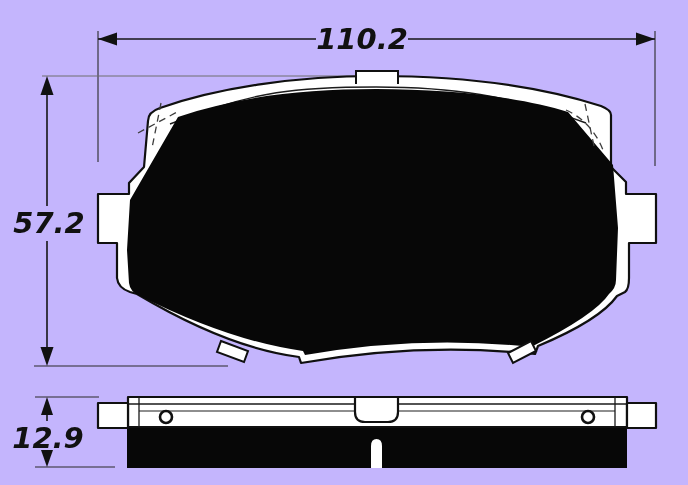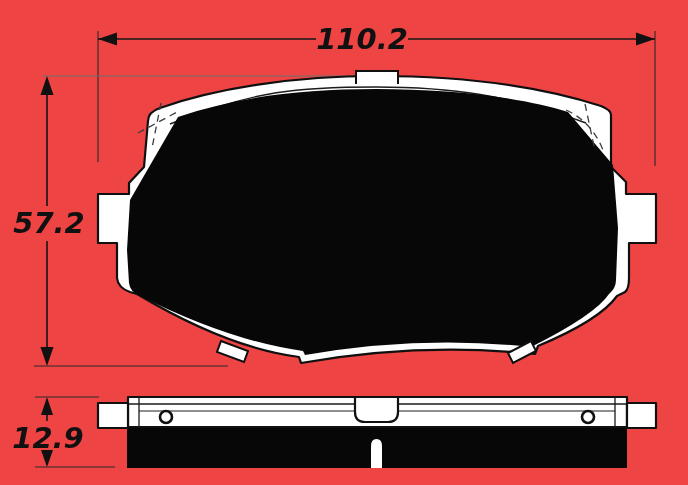--- a/index.html
+++ b/index.html
@@ -4,21 +4,21 @@
 <style>
   html, body {
     margin: 0;
     padding: 0;
     background: #ffffff;
   }
   .canvas {
     position: relative;
     width: 688px;
     height: 485px;
-    background: #ef4444;
+    background: #c4b5fd;
     overflow: hidden;
   }
   svg { display: block; }
   .outline {
     fill: #ffffff;
     stroke: #101010;
     stroke-width: 2.2;
     stroke-linejoin: round;
     stroke-linecap: round;
   }

